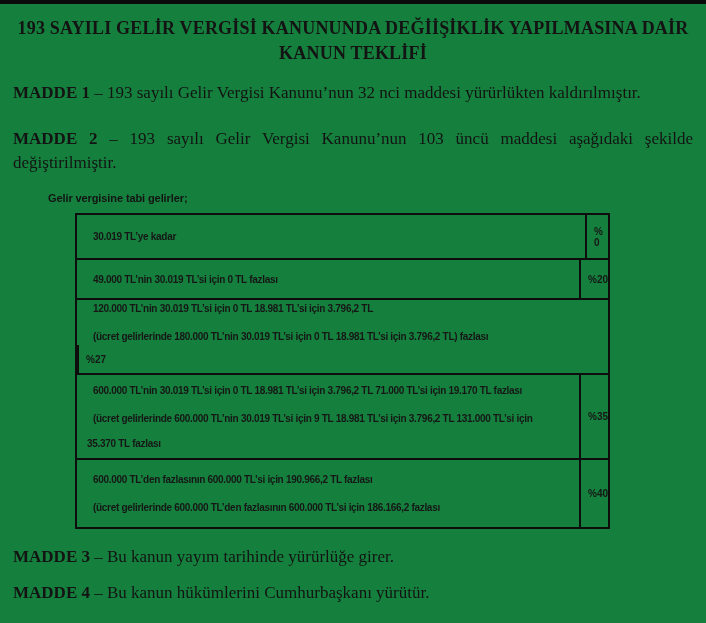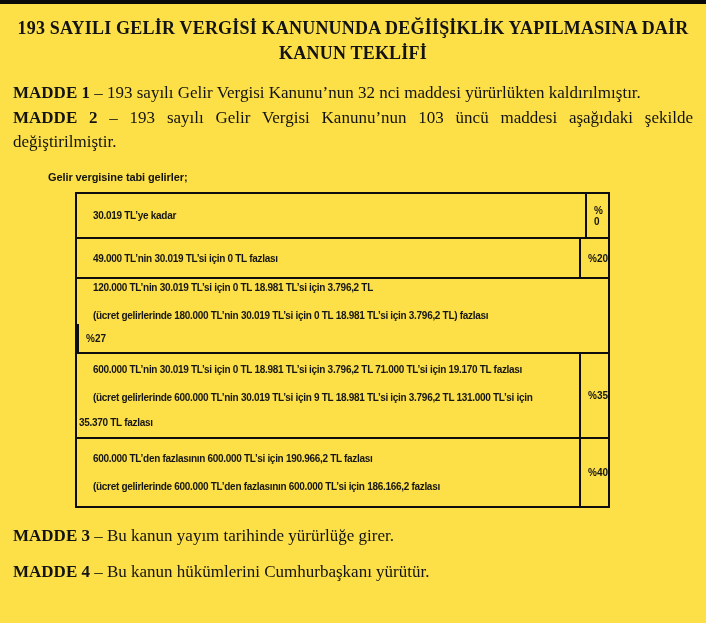--- a/index.html
+++ b/index.html
@@ -1,20 +1,20 @@
 <!DOCTYPE html>
 <html><head>
 <meta charset="utf-8">
 <style>
   html, body { margin: 0; padding: 0; background: #ffffff; }
   .page {
     position: relative;
     width: 706px;
     height: 623px;
-    background: #fde047;
+    background: #15803d;
     color: #131313;
     font-family: "Liberation Serif", serif;
     overflow: hidden;
     box-sizing: border-box;
     padding: 14px 13px 0 13px;
   }
   .top-rule {
     position: absolute;
     top: 0; left: 0;
     width: 706px; height: 4px;
@@ -28,21 +28,21 @@
     font-weight: bold;
     letter-spacing: 0.2px;
   }
   .article {
     margin: 0;
     font-size: 17px;
     line-height: 24px;
   }
   .article .alabel { font-weight: bold; }
   .art1 { margin-top: 15px; }
-  .art2 { margin-top: 1px; text-align: justify; }
+  .art2 { margin-top: 22px; text-align: justify; }
   .art3 { margin-top: 16px; }
   .art4 { margin-top: 12px; }
   .sans { font-family: "Liberation Sans", sans-serif; }
   .table-intro {
     margin: 17px 0 0 35px;
     font-size: 11px;
     font-weight: 600;
     letter-spacing: -0.1px;
   }
   .taxtable {
@@ -80,21 +80,21 @@
     align-items: center;
     padding-left: 7px;
     letter-spacing: 0;
   }
   .tline {
     white-space: nowrap;
     padding-left: 16px;
     line-height: 13px;
   }
   .tline + .tline { margin-top: 15px; }
-  .tline.hang { padding-left: 2px; margin-top: 12px; }
+  .tline.hang { padding-left: 10px; margin-top: 12px; }
   .table-outro {
     margin: 9px 0 0 35px;
     font-size: 10.5px;
     font-weight: 600;
     letter-spacing: -0.1px;
   }
 </style>
 </head>
 <body>
 

